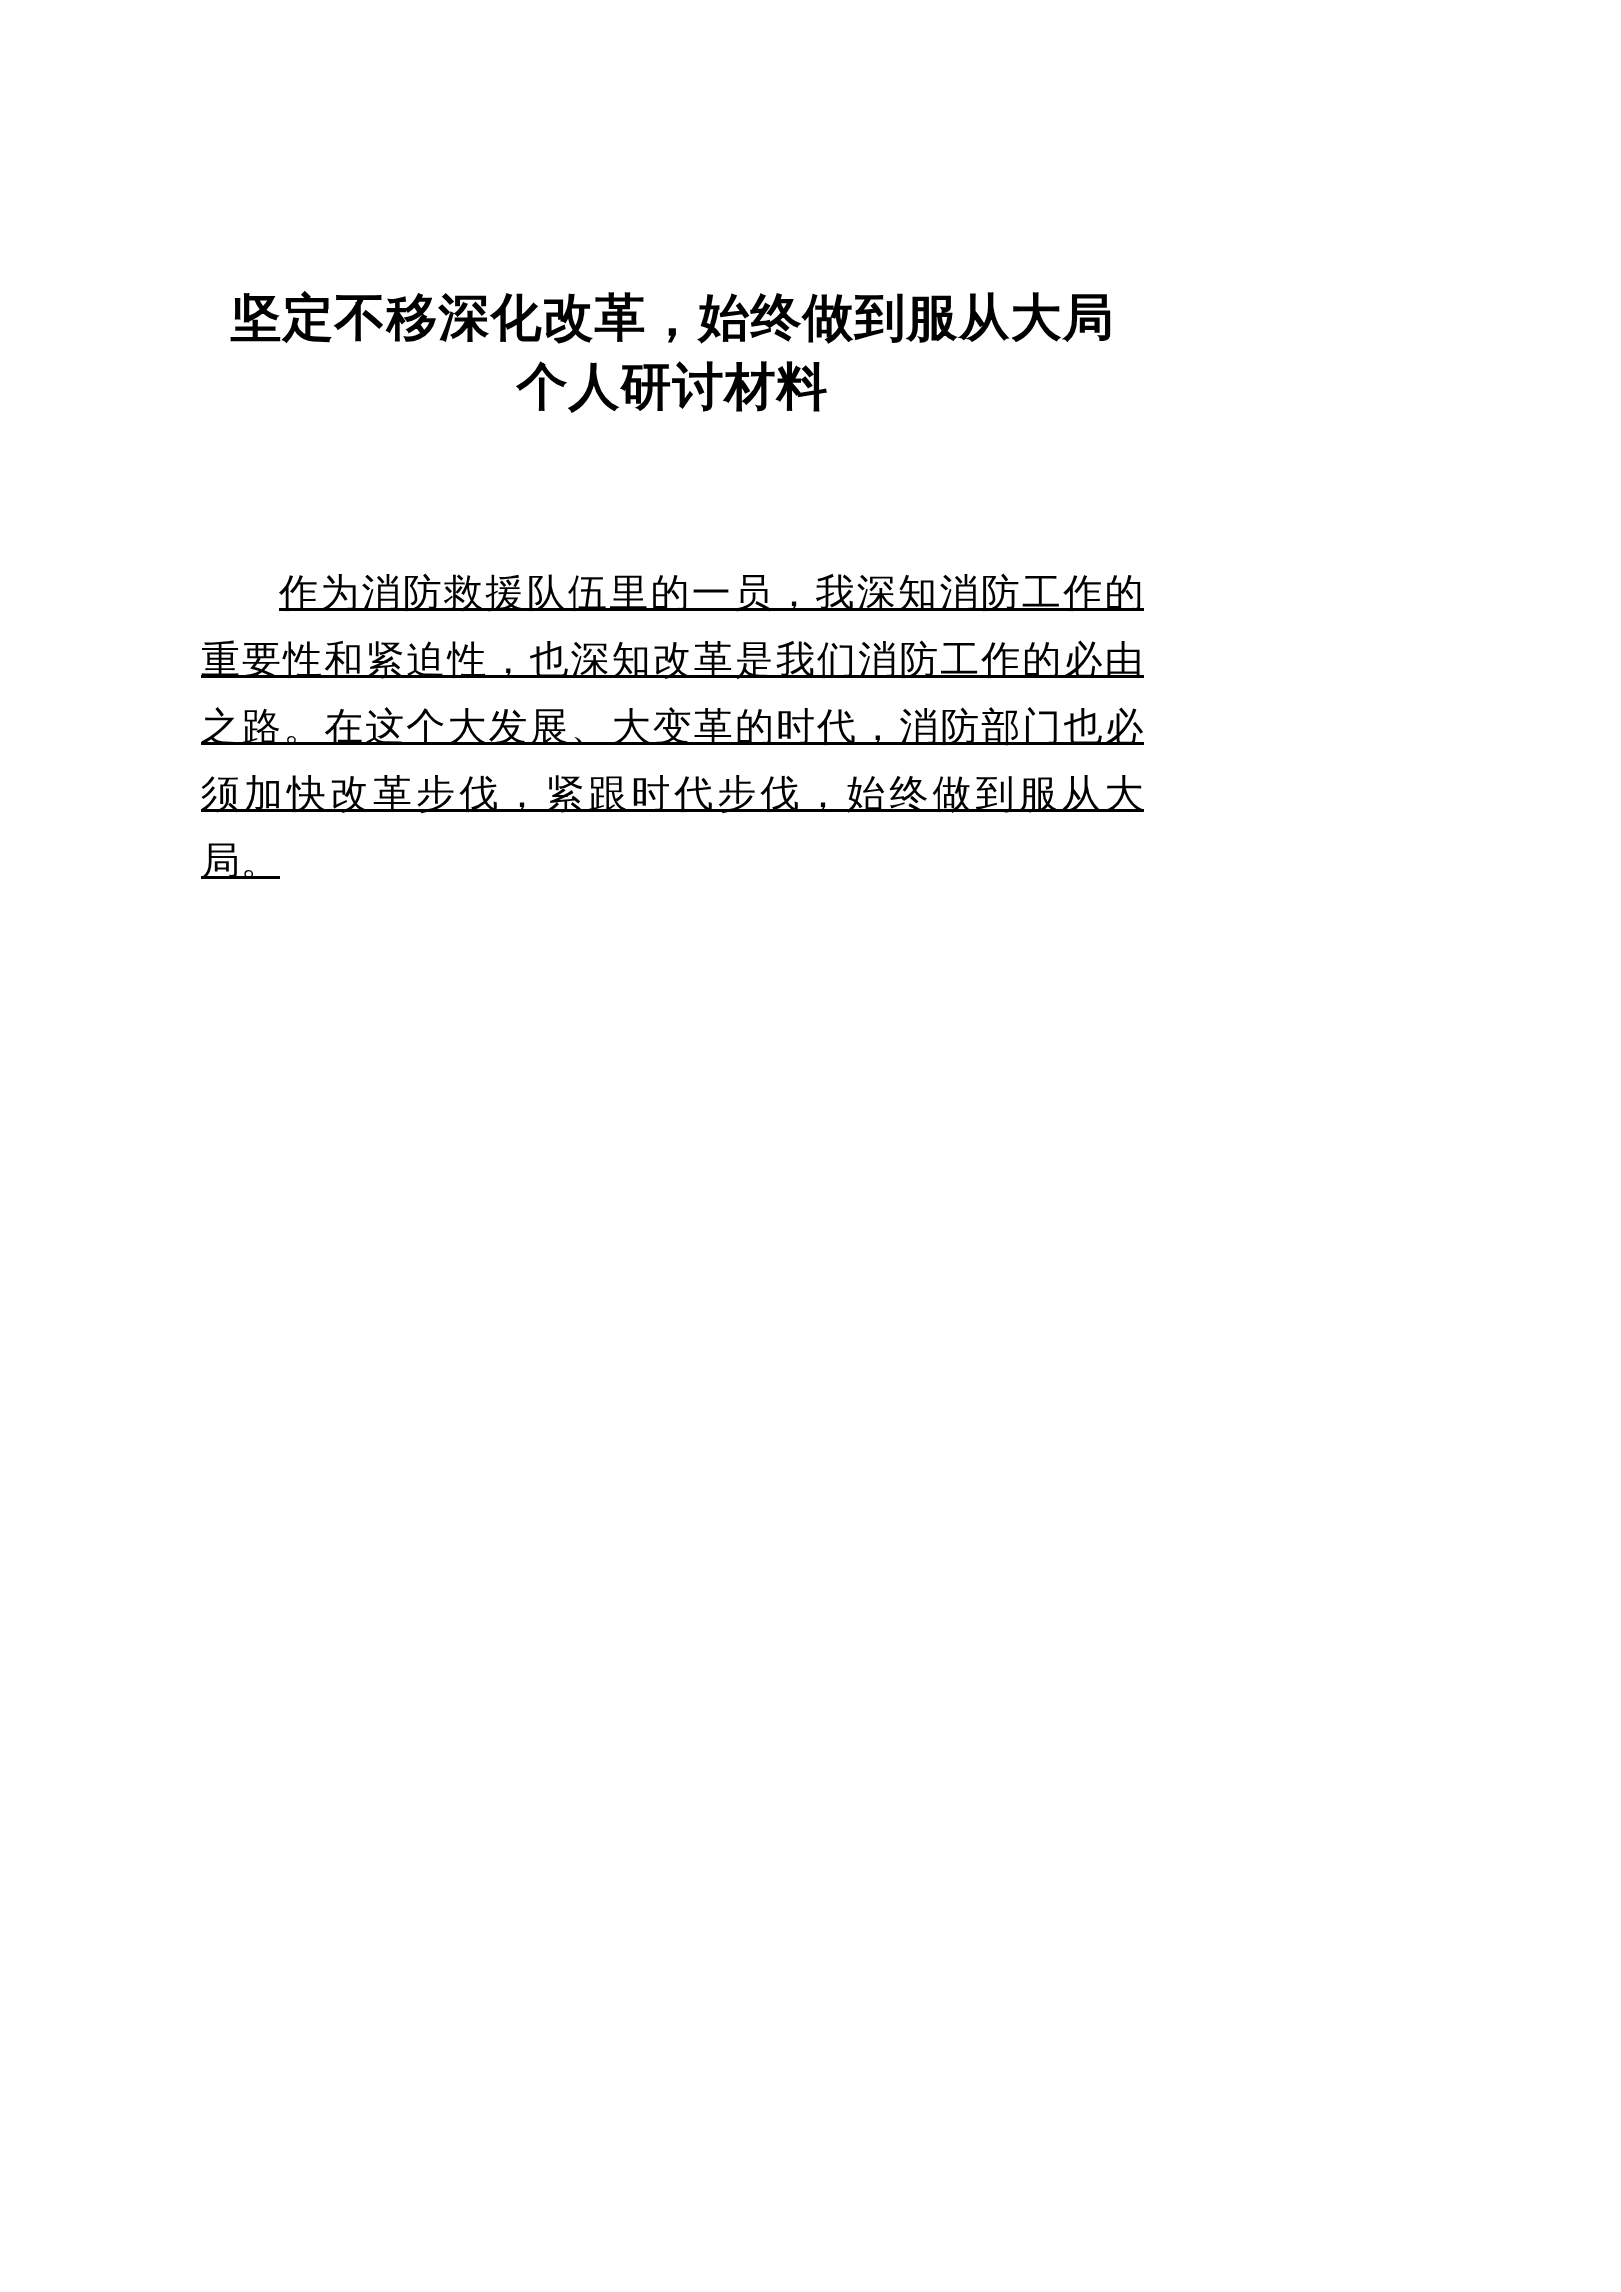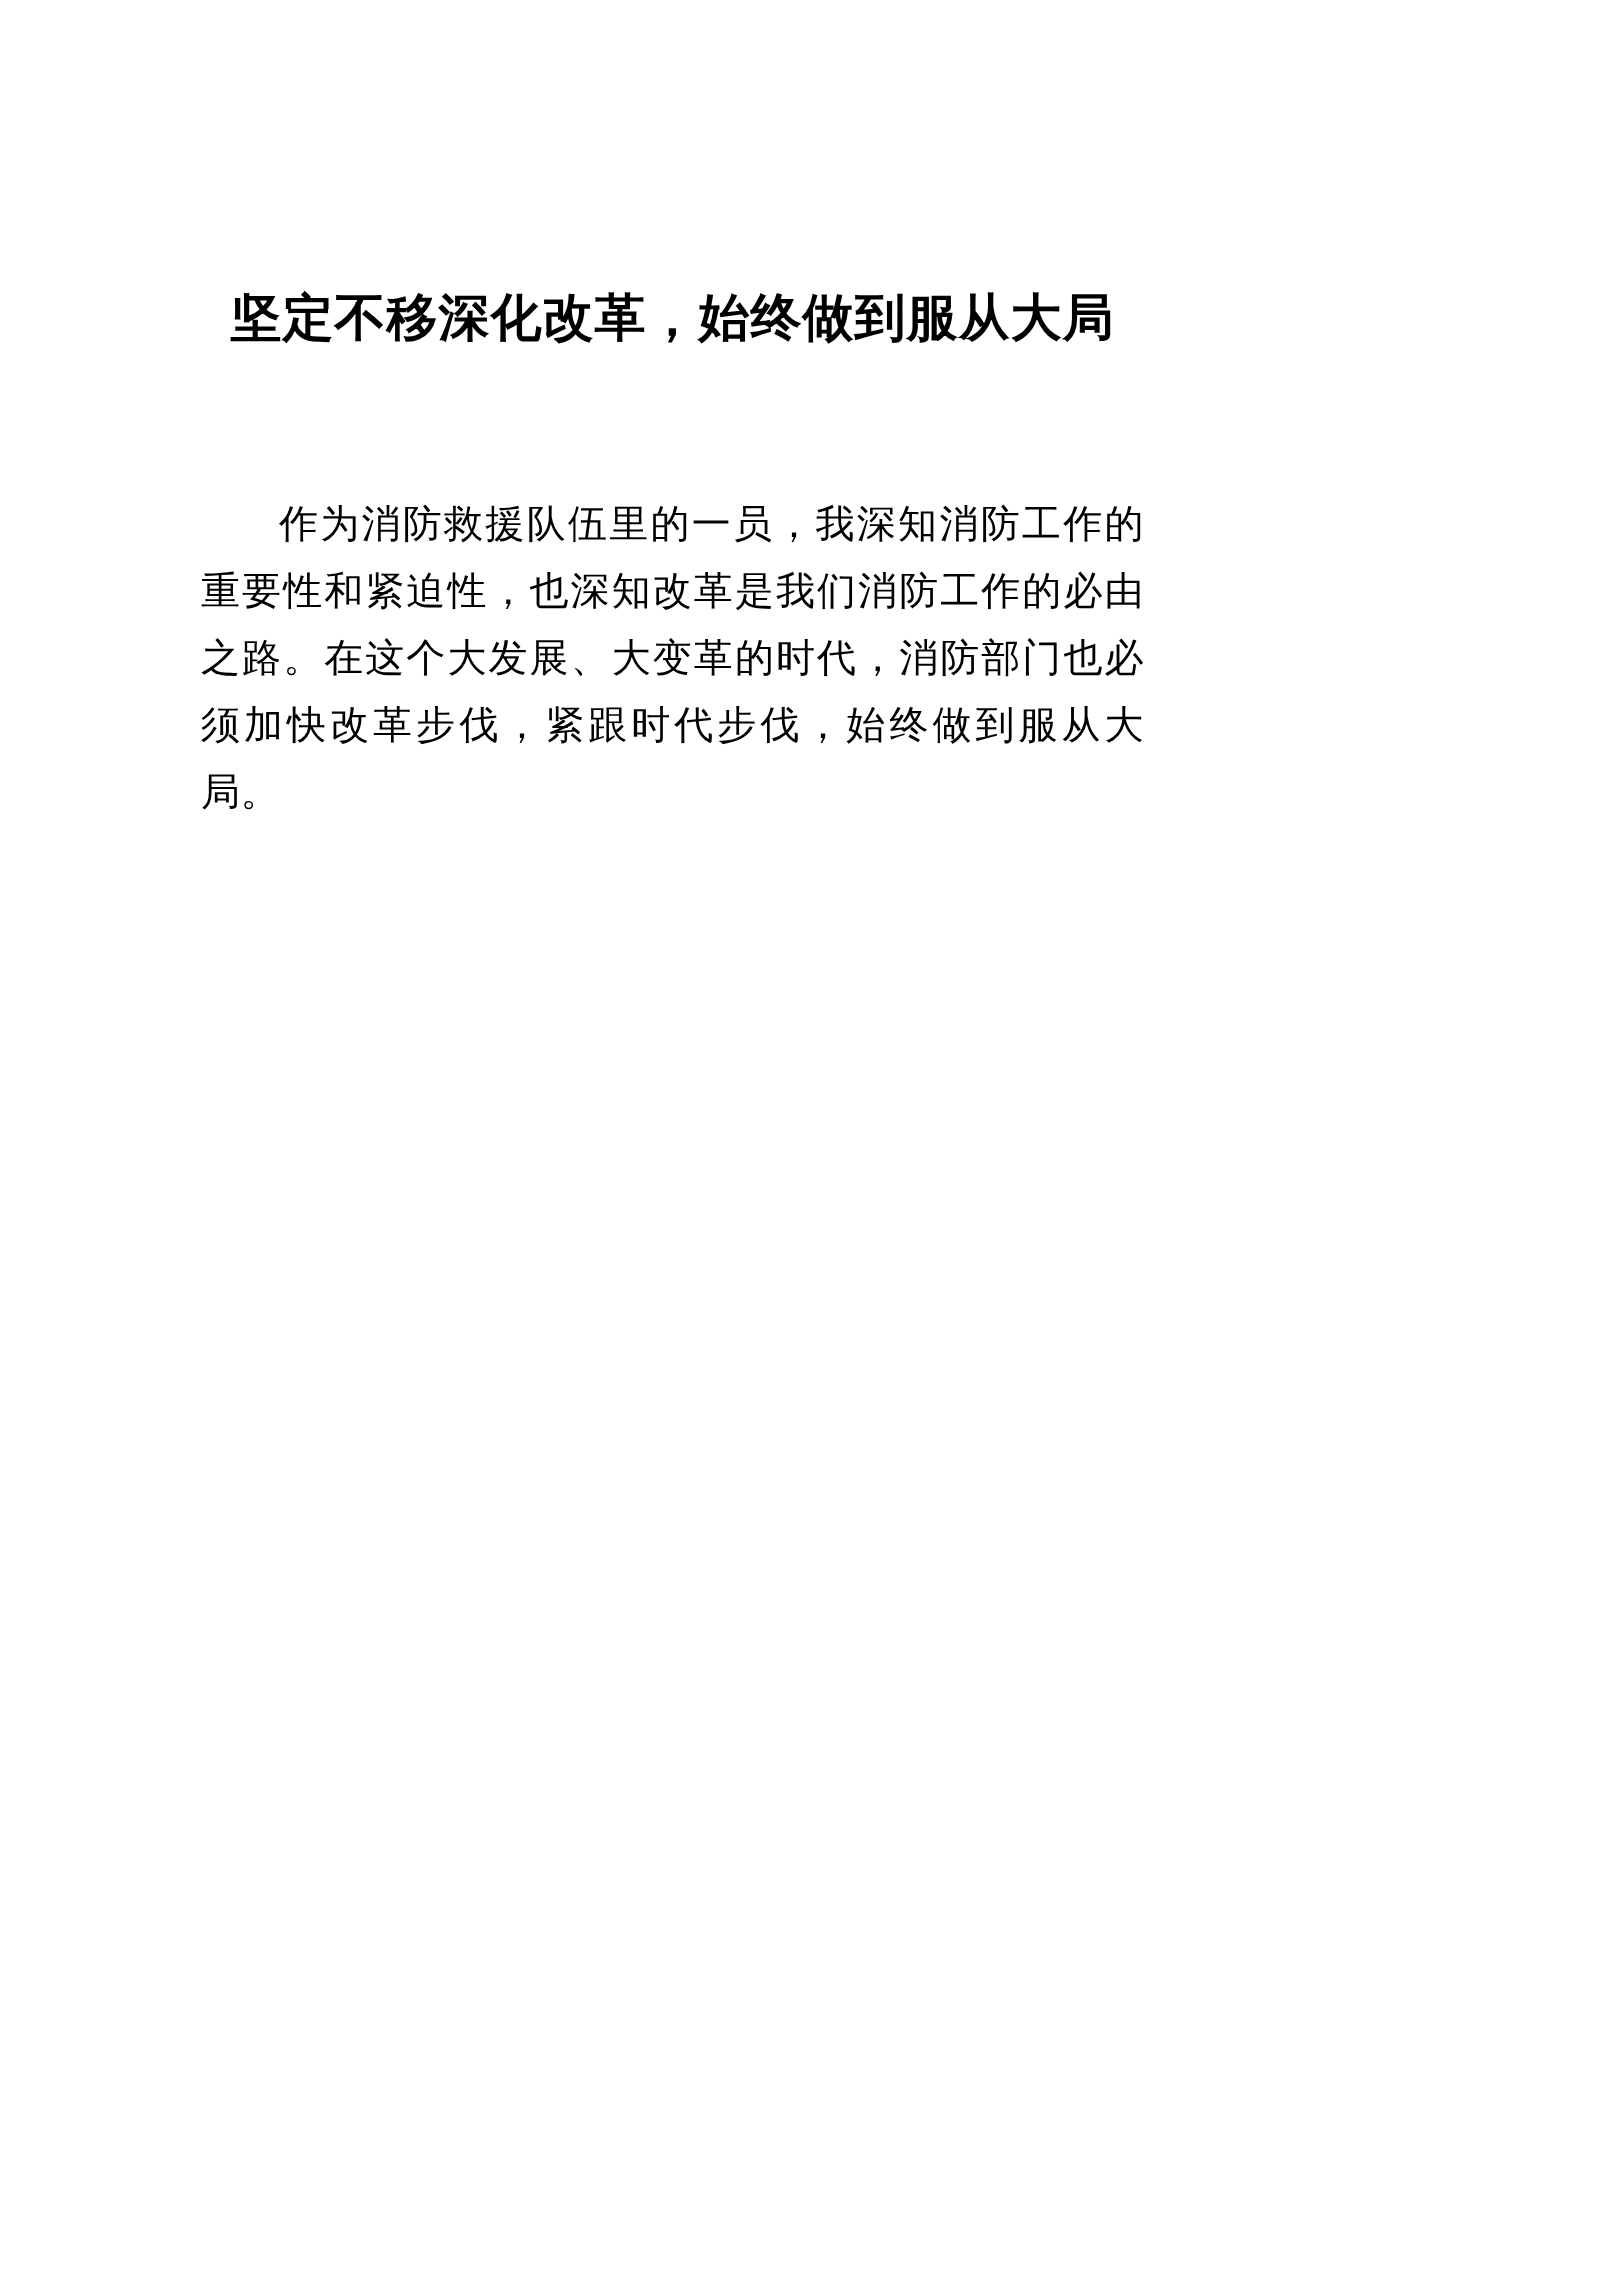--- a/index.html
+++ b/index.html
@@ -31,20 +31,21 @@
     font-weight: bold;
     line-height: 1.35;
     letter-spacing: 1px;
     color: #000000;
   }
   .doc-title .title-line {
     display: block;
   }
   .body-block {
     margin-top: 137px;
+    text-decoration: underline;
   }
   .para {
     margin: 0;
     font-size: 39px;
     line-height: 1.72;
     text-align: justify;
     text-justify: inter-ideograph;
     text-indent: 2em;
     color: #000000;
     letter-spacing: 0.5px;
@@ -53,20 +54,21 @@
     margin-top: 2px;
   }
 </style>
 </head>
 <body>
 
 <div class="page">
 
   <h1 class="doc-title">
     <span class="title-line">坚定不移深化改革，始终做到服从大局</span>
+    <span class="title-line">个人研讨材料</span>
   </h1>
 
   <div class="body-block">
     <p class="para">作为消防救援队伍里的一员，我深知消防工作的重要性和紧迫性，也深知改革是我们消防工作的必由之路。在这个大发展、大变革的时代，消防部门也必须加快改革步伐，紧跟时代步伐，始终做到服从大局。</p>
   </div>
 
 </div>
 
 
 </body></html>

